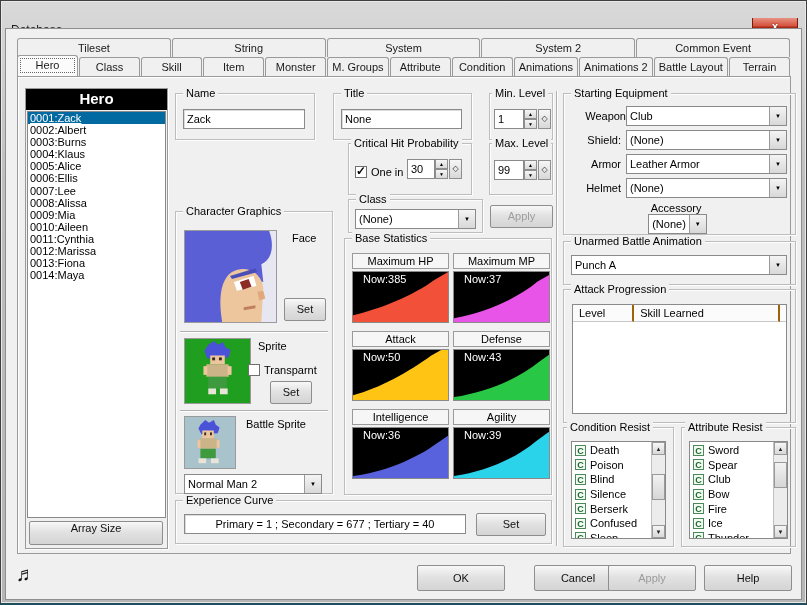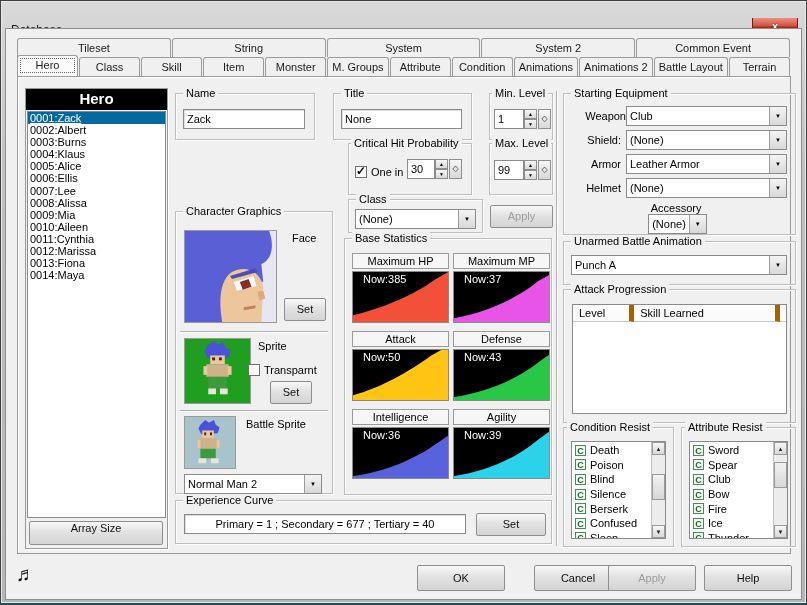--- a/index.html
+++ b/index.html
@@ -84,21 +84,21 @@
   .stat-head { height:16px; border:1px solid #9a9a9a; background:#f6f6f6; font-size:11px;
     text-align:center; line-height:15px; color:#000; }
   .stat-graph { margin-top:2px; position:relative; height:52px; border:1px solid #8a8a8a; background:#000; overflow:hidden; }
   .stat-graph svg { position:absolute; inset:0; width:100%; height:100%; }
   .stat-now { position:absolute; left:2px; top:1px; color:#fff; font-size:11px; z-index:2;margin-left:8px; }
 
   
   .skill-box { position:absolute; left:8px; right:8px; top:14px; bottom:8px;
     background:#fff; border:1px solid #8a8a8a; }
   .skill-head { display:flex; height:17px; background:#fbfbfb; }
-  .skill-head div { border-right:5px solid #a16207; border-bottom:1px solid #c8c8c8;
+  .skill-head div { border-right:2px solid #a16207; border-bottom:1px solid #c8c8c8;
     font-size:11px; line-height:16px; padding-left:6px; color:#000; }
   .sh-level { width:62px; } .sh-skill { width:148px; } .sh-rest { flex:1; border-right:none !important; }
 
   
   .resist-box { position:absolute; left:7px; right:7px; top:13px; bottom:7px;
     background:#fff; border:1px solid #8a8a8a; display:flex; }
   .resist-items { flex:1; overflow:hidden; padding-top:1px; }
   .resist-row { display:flex; align-items:center; height:14.6px; padding-left:3px; cursor:pointer; }
   .resist-badge { width:11px; height:11px; border:1px solid #4a8a5a; background:#f2faf2; color:#1d6b31;
     font-size:9px; font-weight:bold; text-align:center; line-height:10px; margin-right:4px; }

